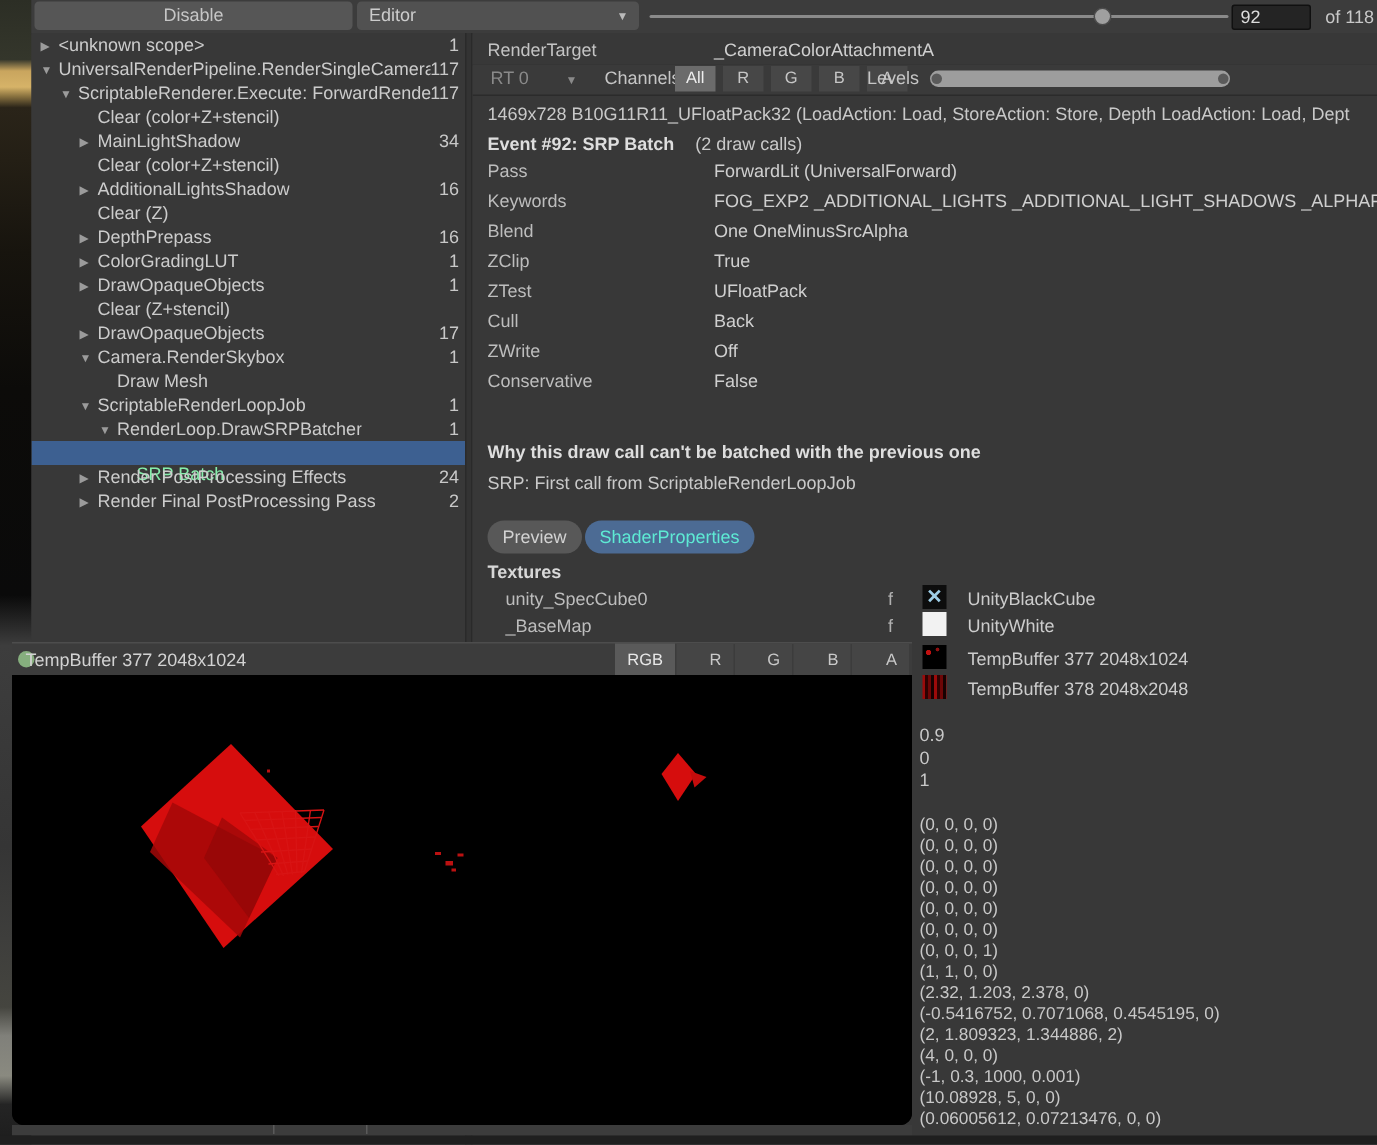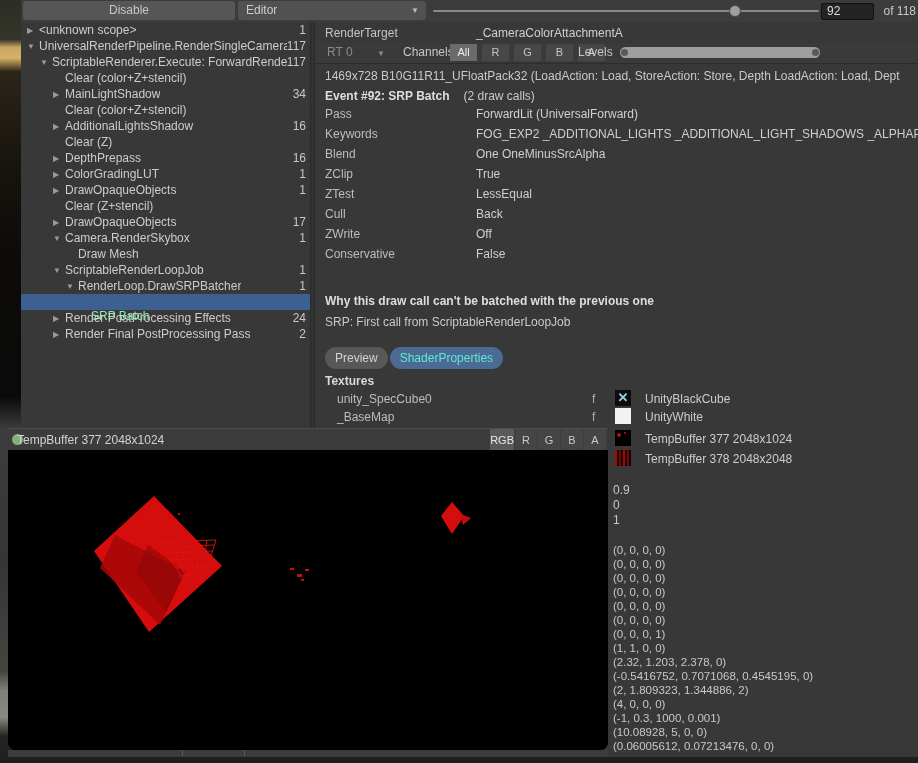--- a/index.html
+++ b/index.html
@@ -88,21 +88,21 @@
   .float-val{position:absolute;left:298px;color:#c8c8c8;height:15px;}
   #vector-list{left:298px;top:521px;width:300px;}
   .vec-row{height:14px;line-height:14px;color:#c8c8c8;font-size:11.5px;white-space:nowrap;}
 
   
   #preview-window{left:8px;top:428px;width:600px;height:322px;z-index:10;border-radius:0 0 8px 8px;background:#000;}
   #preview-header{position:absolute;left:0;top:0;width:600px;height:22px;background:#3c3c3c;border-top:1px solid #4d4d4d;box-sizing:border-box;}
   #preview-dot{position:absolute;left:4px;top:5px;width:11px;height:11px;border-radius:50%;background:#86af7e;}
   #preview-title{position:absolute;left:9px;top:4px;color:#d2d2d2;white-space:nowrap;}
   #preview-chan-group{position:absolute;right:2px;top:0;height:22px;display:flex;gap:1px;}
-  .pchan-btn{height:22px;line-height:22px;min-width:22px;padding:0 0;text-align:center;background:#454545;color:#c9c9c9;font-size:11px;}
+  .pchan-btn{height:22px;line-height:22px;min-width:22px;padding:0 8px;text-align:right;background:#454545;color:#c9c9c9;font-size:11px;}
   .pchan-btn.selected{background:#5a5a5a;color:#e8e8e8;}
   #preview-content{position:absolute;left:0;top:22px;width:600px;height:300px;background:#000;border-radius:0 0 8px 8px;overflow:hidden;}
 
   
   #under-preview{left:8px;top:750px;width:600px;height:7px;background:#3c3c3c;}
   #under-preview .tick{position:absolute;top:0;width:1px;height:6px;background:#5a5a5a;}
   #window-bottom{left:0;top:757px;width:918px;height:6px;background:#1f1f1f;z-index:12;}
 </style>
 </head>
 <body>
@@ -262,21 +262,21 @@
       <div class="prop-row">
         <span class="lbl">Blend</span>
         <span class="val">One OneMinusSrcAlpha</span>
       </div>
       <div class="prop-row">
         <span class="lbl">ZClip</span>
         <span class="val">True</span>
       </div>
       <div class="prop-row">
         <span class="lbl">ZTest</span>
-        <span class="val">LessEqual</span>
+        <span class="val">UFloatPack</span>
       </div>
       <div class="prop-row">
         <span class="lbl">Cull</span>
         <span class="val">Back</span>
       </div>
       <div class="prop-row">
         <span class="lbl">ZWrite</span>
         <span class="val">Off</span>
       </div>
       <div class="prop-row">

